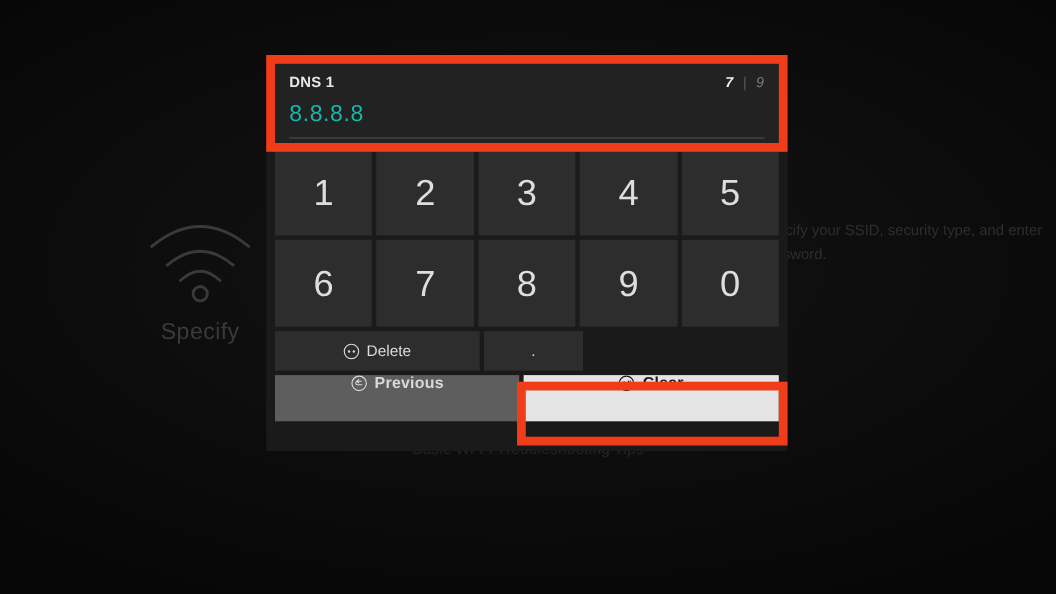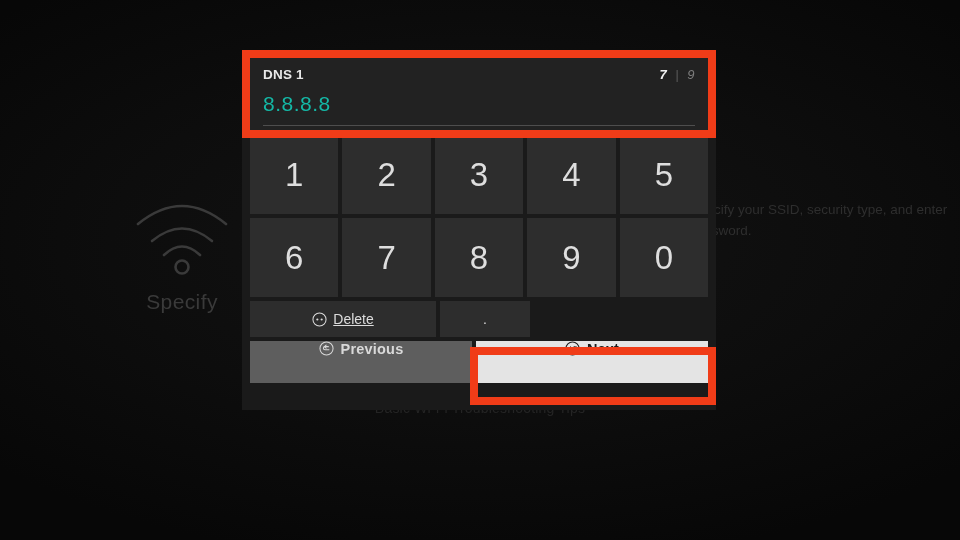--- a/index.html
+++ b/index.html
@@ -154,21 +154,21 @@
   .action-key {
     background: #2d2d2d;
     height: 36px;
     display: flex;
     align-items: center;
     justify-content: center;
     gap: 6px;
     font-size: 14px;
     color: #dcdcdc;
   }
-  #key-delete { width: 186px; text-decoration: underline; }
+  #key-delete { width: 186px; }
   #key-dot    { width: 90px; font-size: 14px; }
   #key-clear  { flex: 1; }
 
   
   #nav-row { display: flex; gap: 4px; }
   .nav-btn {
     height: 42px;
     display: flex;
     align-items: flex-start;
     justify-content: center;
@@ -274,21 +274,21 @@
       </div>
       <div class="nav-btn" id="btn-next">
         <span class="glyph">
           <svg width="15" height="15" viewBox="0 0 16 16">
             <circle cx="8" cy="8" r="7" fill="none" stroke="#1b1b1b" stroke-width="1.1"></circle>
             <path d="M5.3 5.4 L8.2 8 L5.3 10.6 Z" fill="#1b1b1b"></path>
             <rect x="9.3" y="5.4" width="1.1" height="5.2" fill="#1b1b1b"></rect>
             <rect x="11.1" y="5.4" width="1.1" height="5.2" fill="#1b1b1b"></rect>
           </svg>
         </span>
-        <span>Next</span>
+        <span>Clear</span>
       </div>
     </div>
 
   </div>
 
   <div class="highlight" id="hl-field"></div>
   <div class="highlight" id="hl-next"></div>
 
 </div>
 

